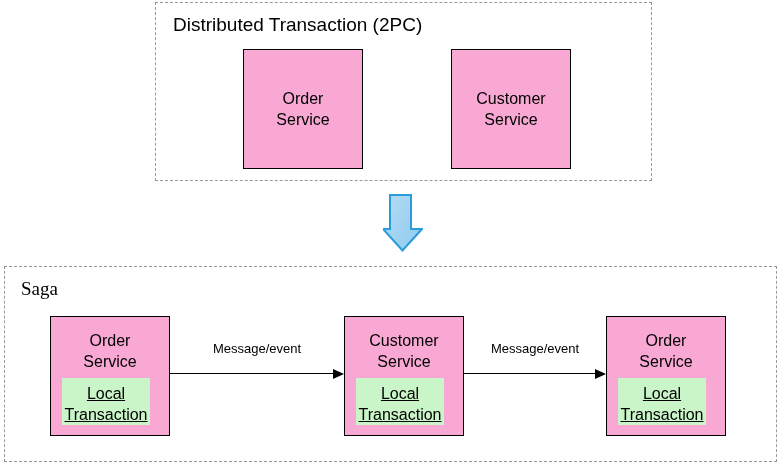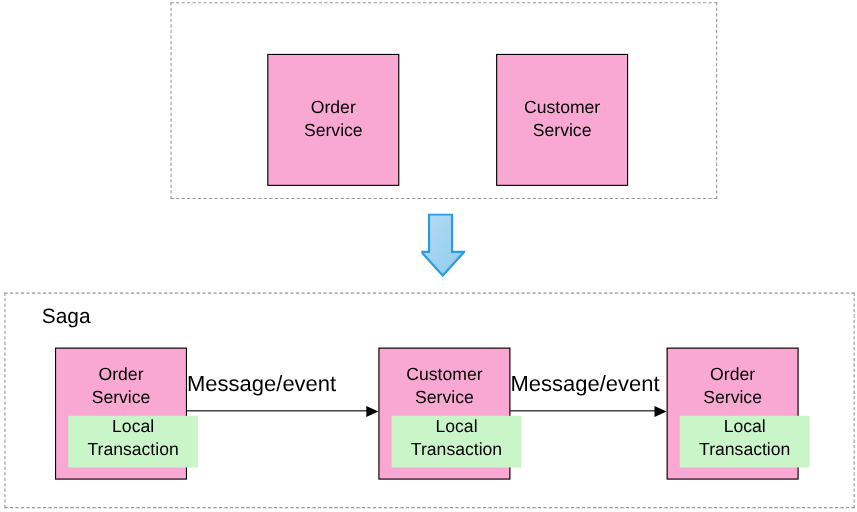--- a/index.html
+++ b/index.html
@@ -66,43 +66,44 @@
   .saga-box-3 { left: 601px; top: 49px; }
 
   .saga-box-label {
     display: block;
     margin-top: 13px;
   }
 
   .local-box {
     position: absolute;
     left: 11px; top: 61px;
-    width: 118px; height: 47px;
+    width: 88px; height: 47px;
     background: #c9f5c9;
     display: flex;
-    align-items: flex-start;
+    align-items: flex-end;
     justify-content: center;
     text-align: center;
     font-size: 16px;
     line-height: 21px;
+    text-decoration: underline;
   }
 
   
   .edge {
     position: absolute;
     top: 72px;
     height: 44px;
   }
   .edge-1 { left: 165px; width: 174px; }
   .edge-2 { left: 459px; width: 142px; }
   .edge-label {
     position: absolute;
     left: 0; right: 0; top: 0;
-    text-align: left;
-    font-size: 20px;
+    text-align: center;
+    font-size: 13px;
     line-height: 20px;
     white-space: nowrap;
   }
   .edge-line {
     position: absolute;
     left: 0; right: 9px;
     top: 34px;
     border-top: 1.5px solid #000000;
   }
   .edge-arrowhead {
@@ -120,20 +121,21 @@
     left: 383px; top: 194px;
     width: 40px; height: 58px;
   }
 </style>
 </head>
 <body>
 
 <div class="canvas">
 
   <div class="group-box twopc">
+    <div class="group-title">Distributed Transaction (2PC)</div>
 
     <div class="service-box centered twopc-box-1">
       <div>
         <span class="line">Order</span>
         <span class="line">Service</span>
       </div>
     </div>
 
     <div class="service-box centered twopc-box-2">
       <div>
@@ -147,21 +149,21 @@
     <defs>
       <linearGradient id="arrowGrad" x1="0" y1="0" x2="1" y2="1">
         <stop offset="0" stop-color="#b5dcf4"></stop>
         <stop offset="1" stop-color="#8ecaee"></stop>
       </linearGradient>
     </defs>
     <polygon points="7,1 28,1 28,35 39,35 19.5,56.5 0,35 7,35" fill="url(#arrowGrad)" stroke="#2b9cdb" stroke-width="2" stroke-linejoin="miter"></polygon>
   </svg>
 
   <div class="group-box saga">
-    <div class="group-title" style="left:33px;">Saga</div>
+    <div class="group-title" style="left:16px;font-family:Liberation Serif, serif;">Saga</div>
 
     <div class="service-box saga-box-1">
       <div class="saga-box-label">
         <span class="line">Order</span>
         <span class="line">Service</span>
       </div>
       <div class="local-box">
         <div>
           <span class="line">Local</span>
           <span class="line">Transaction</span>

